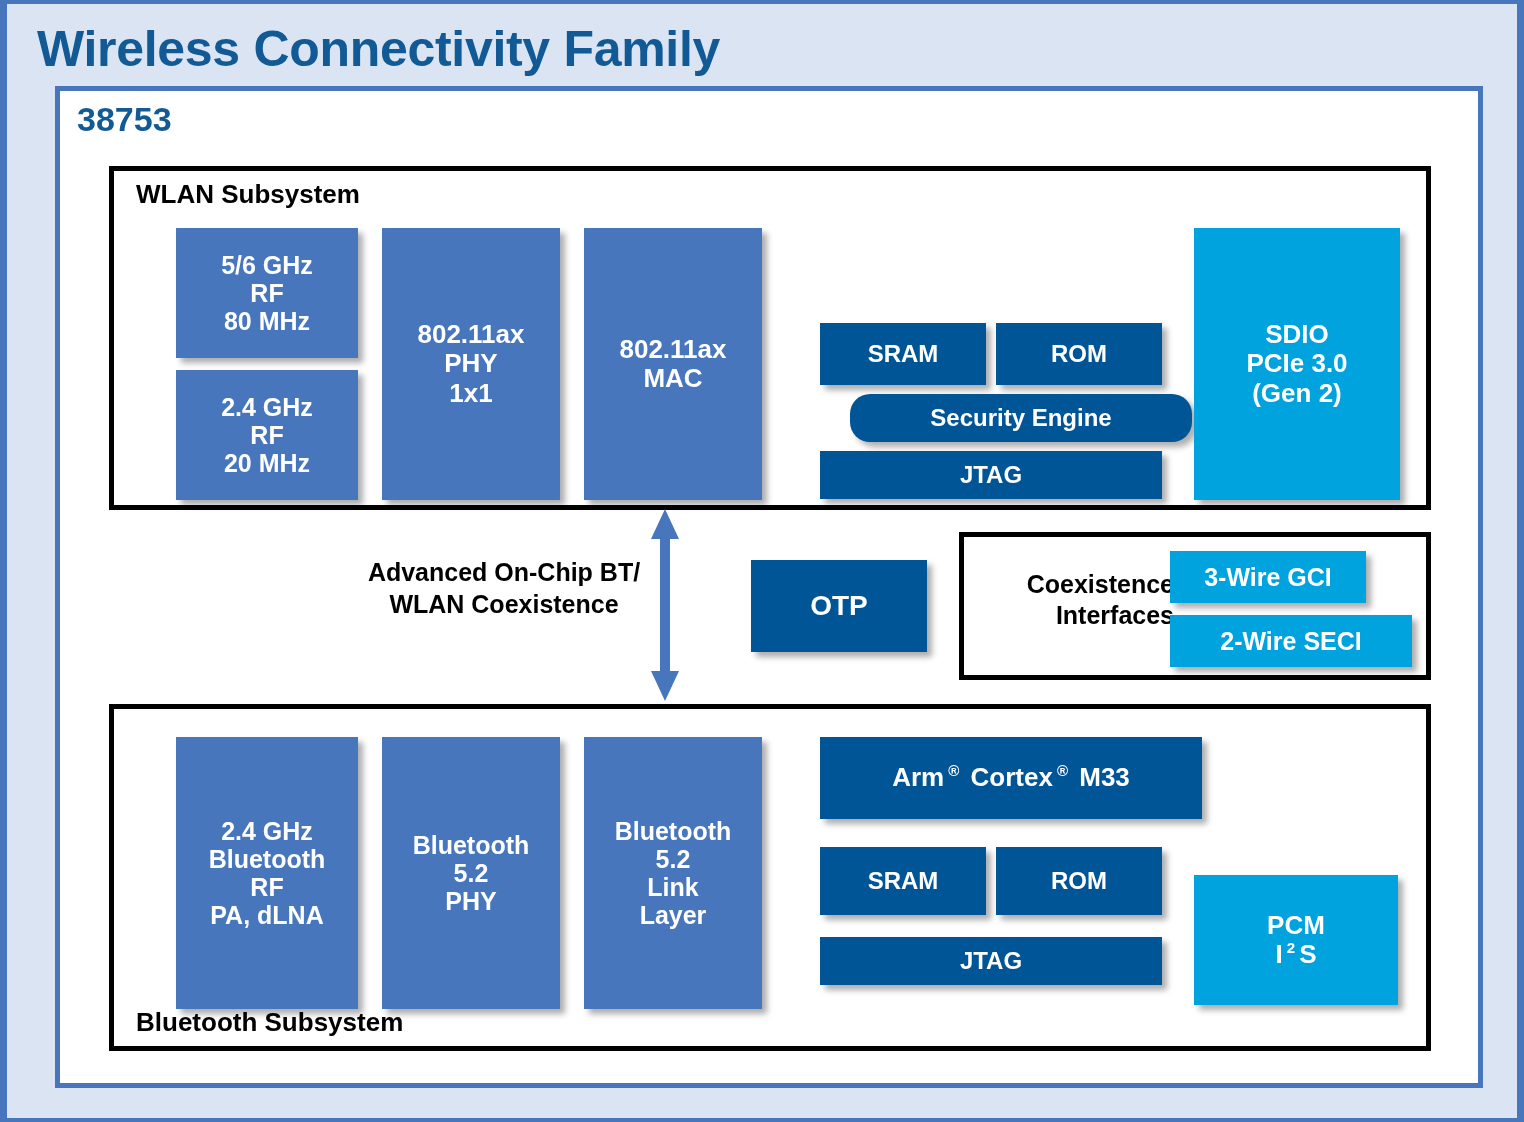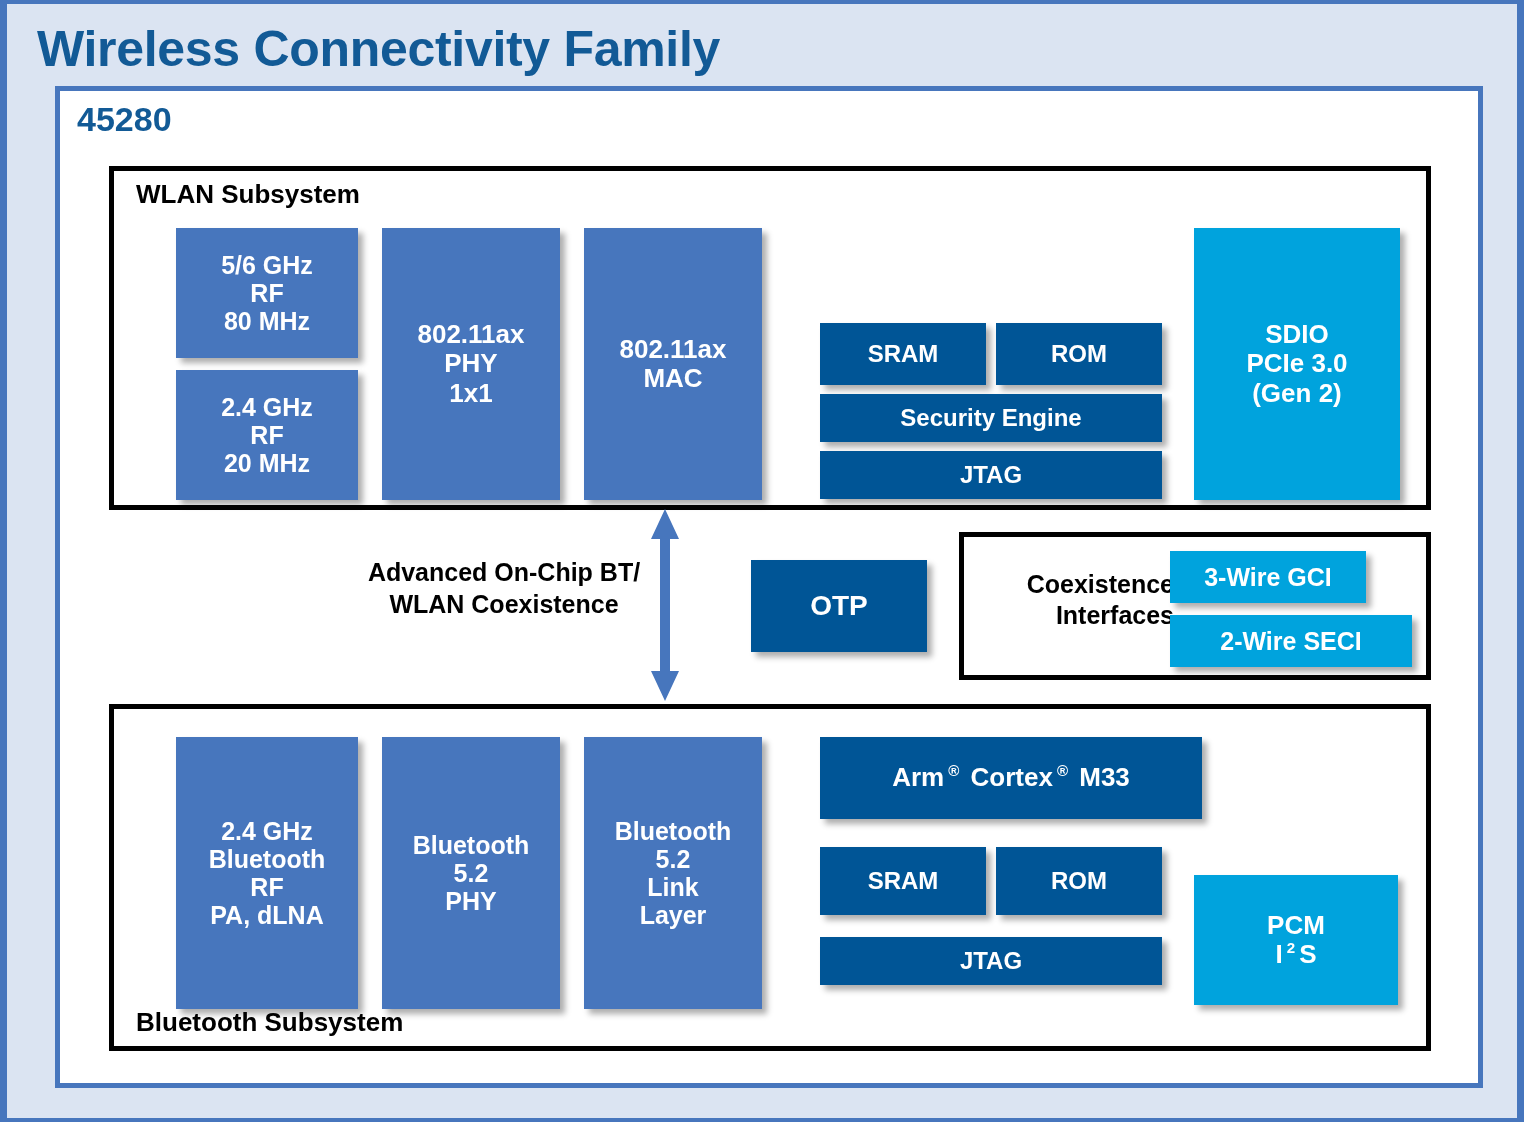--- a/index.html
+++ b/index.html
@@ -111,21 +111,21 @@
 
   
   #wlan-rf-56     { left: 62px;  top: 57px;  width: 182px; height: 130px; font-size: 25px; }
   #wlan-rf-24     { left: 62px;  top: 199px; width: 182px; height: 130px; font-size: 25px; }
   #wlan-phy       { left: 268px; top: 57px;  width: 178px; height: 272px; font-size: 26px; }
   #wlan-mac       { left: 470px; top: 57px;  width: 178px; height: 272px; font-size: 26px; }
 
   #wlan-cpu       { left: 706px; top: 57px;  width: 342px; height: 80px;  font-size: 26px; }
   #wlan-sram      { left: 706px; top: 152px; width: 166px; height: 62px;  font-size: 24px; }
   #wlan-rom       { left: 882px; top: 152px; width: 166px; height: 62px;  font-size: 24px; }
-  #wlan-security  { left: 706px; top: 223px; width: 342px; height: 48px;  font-size: 24px; }
+  #wlan-security  { left: 736px; top: 223px; width: 342px; height: 48px;  font-size: 24px; border-radius: 20px; }
   #wlan-jtag      { left: 706px; top: 280px; width: 342px; height: 48px;  font-size: 24px; }
   #wlan-sdio      { left: 1080px;top: 57px;  width: 206px; height: 272px; font-size: 26px; }
 
   
   #bt-rf          { left: 62px;  top: 28px;  width: 182px; height: 272px; font-size: 25px; }
   #bt-phy         { left: 268px; top: 28px;  width: 178px; height: 272px; font-size: 25px; }
   #bt-link        { left: 470px; top: 28px;  width: 178px; height: 272px; font-size: 25px; }
 
   #bt-cpu         { left: 706px; top: 28px;  width: 382px; height: 82px;  font-size: 26px; }
   #bt-sram        { left: 706px; top: 138px; width: 166px; height: 68px;  font-size: 24px; }
@@ -192,21 +192,21 @@
 </style>
 </head>
 <body>
 
 <div id="page">
 
   <div id="page-title">Wireless Connectivity Family</div>
 
   <div id="device-card"></div>
 
-  <div id="device-number">45280</div>
+  <div id="device-number">38753</div>
 
   <div class="subsystem" id="wlan-subsystem">
     <div class="subsystem-label" id="wlan-label">WLAN Subsystem</div>
 
     <div class="blk med" id="wlan-rf-56">
       <div>
         <span>5/6 GHz</span>
         <span>RF</span>
         <span>80 MHz</span>
       </div>

